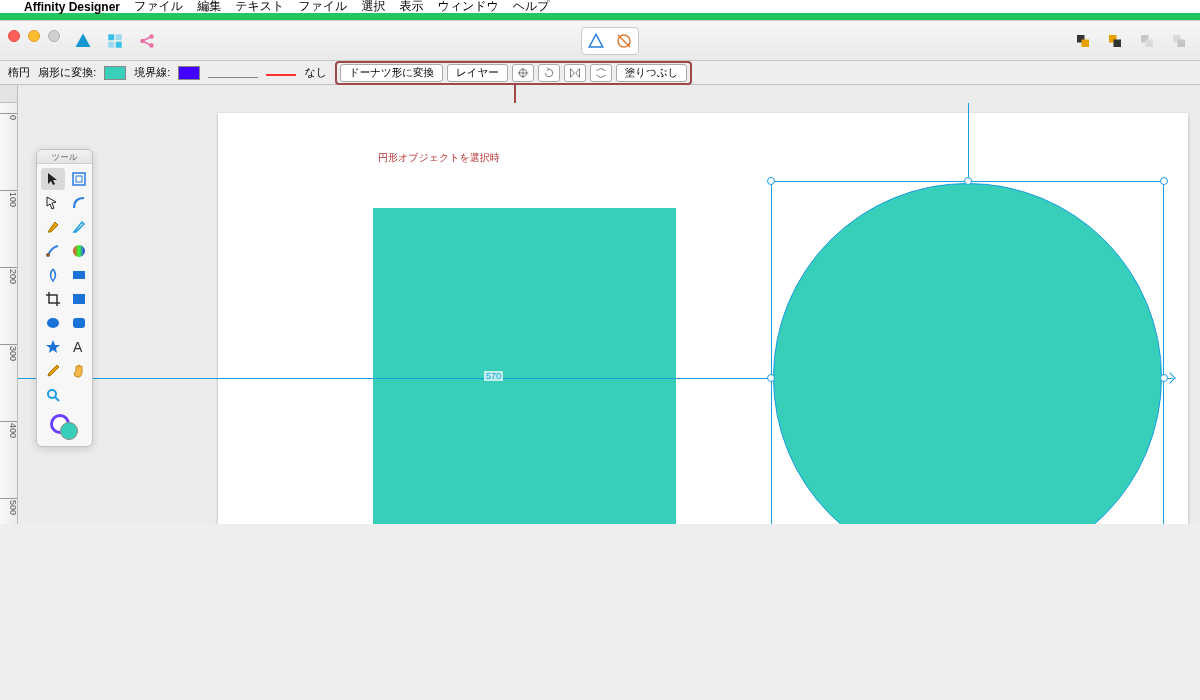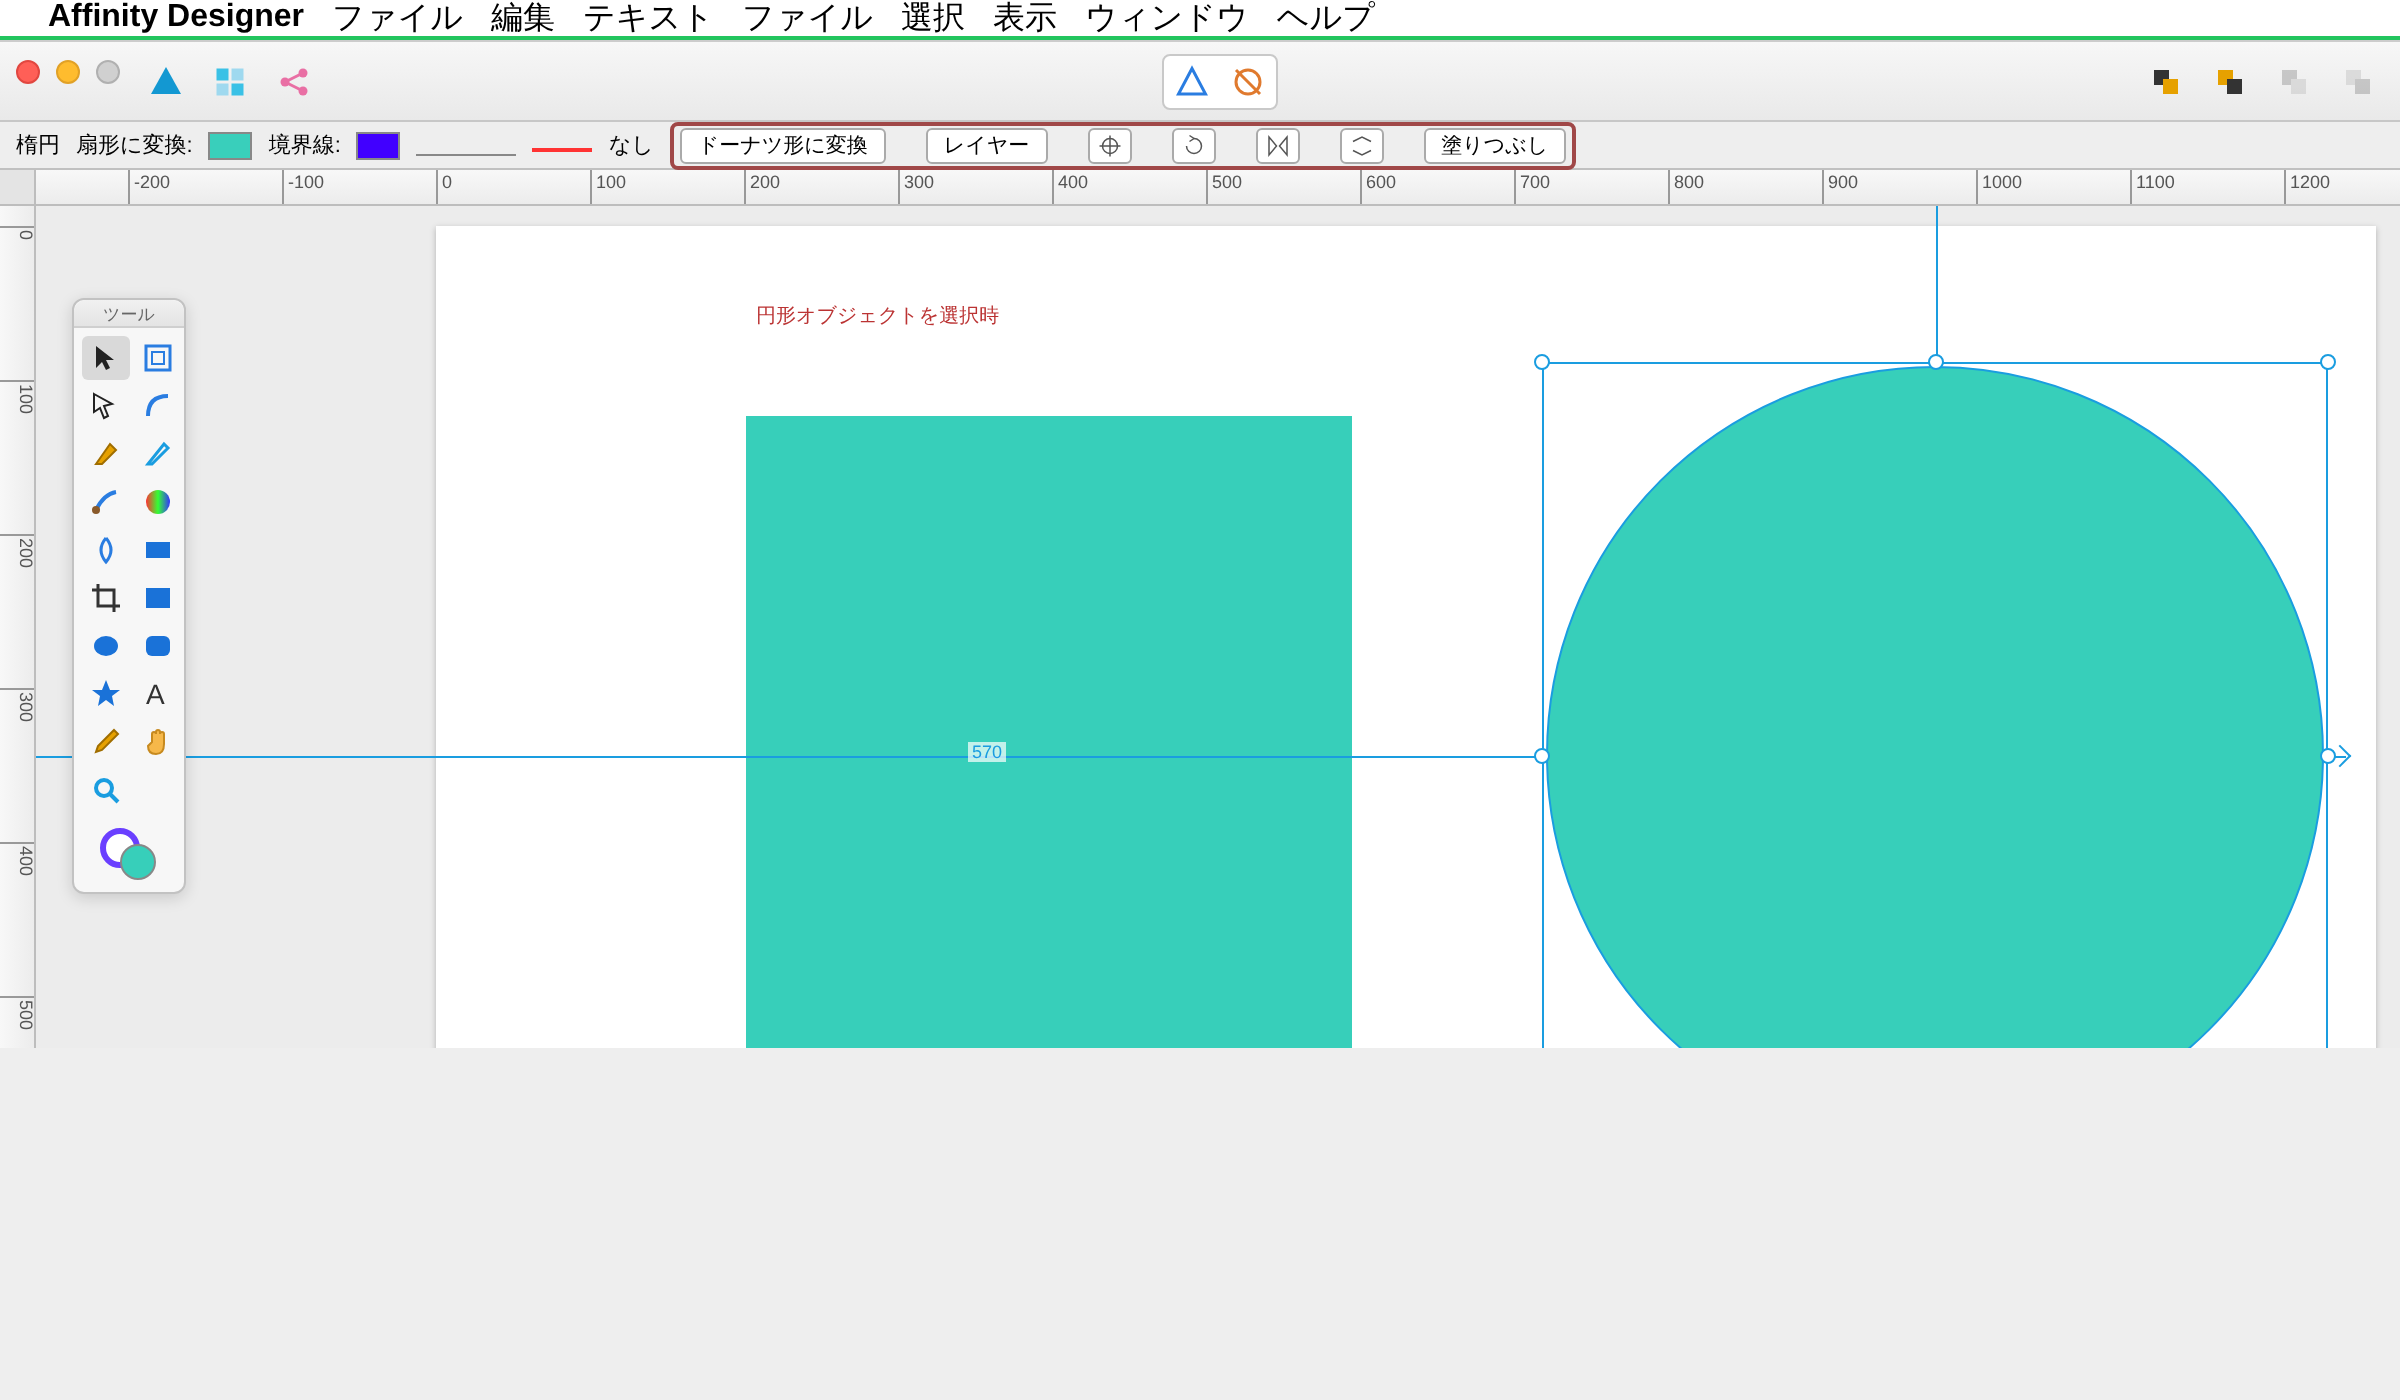--- a/index.html
+++ b/index.html
@@ -1,19 +1,19 @@
 <!DOCTYPE html>
 <html><head>
 <meta charset="utf-8">
 <style>
   * { box-sizing: border-box; margin: 0; padding: 0; font-family: -apple-system, "Hiragino Kaku Gothic ProN", sans-serif; }
   body { width: 1200px; height: 700px; overflow: hidden; background: #eee; }
 
   
-  .menubar { height: 20px; background: #fff; display: flex; align-items: center; padding: 0 10px; font-size: 16px; gap: 14px; border-bottom: 2px solid #22c55e; }
+  .menubar { height: 20px; background: #fff; display: flex; align-items: center; padding: 0 10px; font-size: 12px; gap: 14px; border-bottom: 7px solid #22c55e; }
   .menubar .apple { font-size: 13px; }
   .menubar .appname { font-weight: 600; }
   .menubar span { cursor: default; }
 
   
   .window { position: relative; width: 1200px; height: 504px; background: #ececec; border-top: 1px solid #ccc; }
   .traffic { position: absolute; left: 8px; top: 9px; display: flex; gap: 8px; }
   .traffic div { width: 12px; height: 12px; border-radius: 50%; }
   .tl-close { background: #ff5f57; border: 1px solid #e14740; }
   .tl-min   { background: #febc2e; border: 1px solid #e1a126; }
@@ -30,21 +30,21 @@
   
   .ctxbar { height: 24px; background: #eee; display:flex; align-items:center; font-size:11px; gap:8px; padding: 0 8px; border-bottom:1px solid #c0c0c0; }
   .swatch { width:22px; height:14px; border:1px solid #888; }
   .sw-fill { background:#39cfbb; }
   .sw-stroke { background:#4100ff; }
   .stroke-sample { width:50px; height:10px; border-bottom:1px solid #888; }
   .stroke-sample.red { border-bottom:2px solid #f33; width:30px; transform:translateY(-2px); }
   .btn { background:#fff; border:1px solid #aaa; border-radius:3px; padding:1px 8px; font-size:10.5px; height:18px; display:flex; align-items:center; }
   .icnbtn { background:#fff; border:1px solid #aaa; border-radius:3px; width:22px; height:18px; display:flex; align-items:center; justify-content:center; }
   .icnbtn svg { width:12px; height:12px; }
-  .ctx-callout { border:2px solid #a04848; border-radius:4px; padding:1px 3px; display:flex; gap:20px; align-items:flex-start; position:relative; }
+  .ctx-callout { border:2px solid #a04848; border-radius:4px; padding:1px 3px; display:flex; gap:4px; align-items:flex-start; position:relative; }
   .ctx-callout::after { content:""; position:absolute; left:50%; top:100%; width:2px; height:48px; background:#a04848; }
 
   
   .ruler-h { height:18px; background:linear-gradient(#f8f8f8,#ececec); border-bottom:1px solid #bdbdbd; position:relative; font-size:9px; color:#555; overflow:hidden; }
   .ruler-h .unit { position:absolute; left:2px; top:2px; }
   .ruler-h .tick { position:absolute; top:0; border-left:1px solid #999; height:18px; padding-left:2px; padding-top:1px; }
   .ruler-v { width:18px; background:linear-gradient(90deg,#f8f8f8,#ececec); border-right:1px solid #bdbdbd; position:absolute; left:0; top:82px; bottom:0; font-size:9px; color:#555; overflow:hidden; }
   .ruler-v .tick { position:absolute; left:0; border-top:1px solid #999; width:18px; padding-top:1px; padding-left:2px; writing-mode:vertical-rl; text-orientation:mixed; height:40px;}
   .ruler-corner { position:absolute; left:0; top:64px; width:18px; height:18px; background:#e4e4e4; border-right:1px solid #bdbdbd; border-bottom:1px solid #bdbdbd; z-index:5;}
 
@@ -203,38 +203,20 @@
           <svg viewBox="0 0 16 16">
             <polyline points="2,5 8,2 14,5" fill="none" stroke="#555"></polyline>
             <polyline points="2,11 8,14 14,11" fill="none" stroke="#555"></polyline>
           </svg>
         </div>
       <div class="btn">塗りつぶし</div>
     </div>
   </div>
 
   <div class="ruler-corner"></div>
-  <div class="ruler-h">
-    <span class="unit">px</span>
-  <div class="tick" style="left: 64px;">-200</div>
-      <div class="tick" style="left: 141px;">-100</div>
-      <div class="tick" style="left: 218px;">0</div>
-      <div class="tick" style="left: 295px;">100</div>
-      <div class="tick" style="left: 372px;">200</div>
-      <div class="tick" style="left: 449px;">300</div>
-      <div class="tick" style="left: 526px;">400</div>
-      <div class="tick" style="left: 603px;">500</div>
-      <div class="tick" style="left: 680px;">600</div>
-      <div class="tick" style="left: 757px;">700</div>
-      <div class="tick" style="left: 834px;">800</div>
-      <div class="tick" style="left: 911px;">900</div>
-      <div class="tick" style="left: 988px;">1000</div>
-      <div class="tick" style="left: 1065px;">1100</div>
-      <div class="tick" style="left: 1142px;">1200</div>
-    </div>
   <div class="ruler-v">
       <div class="tick" style="top: 10px;">0</div>
       <div class="tick" style="top: 87px;">100</div>
       <div class="tick" style="top: 164px;">200</div>
       <div class="tick" style="top: 241px;">300</div>
       <div class="tick" style="top: 318px;">400</div>
       <div class="tick" style="top: 395px;">500</div>
       <div class="tick" style="top: 472px;">600</div>
       <div class="tick" style="top: 549px;">700</div>
     </div>

